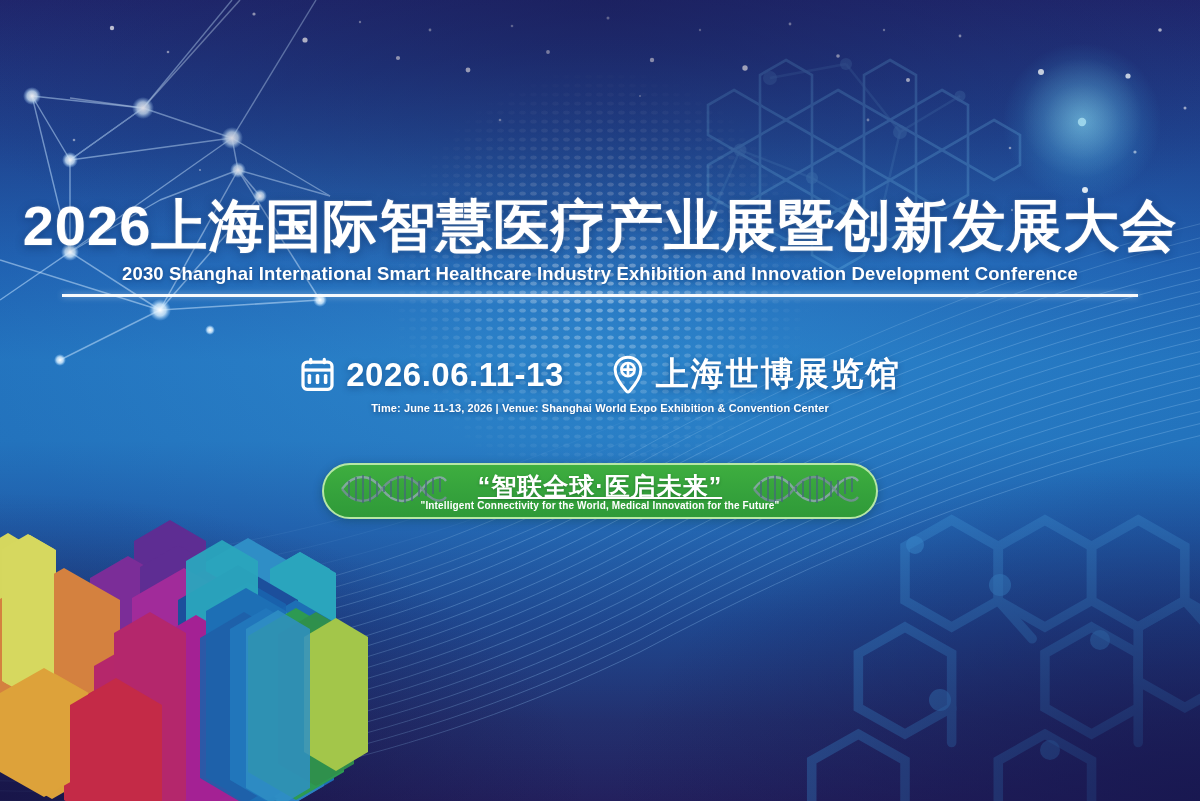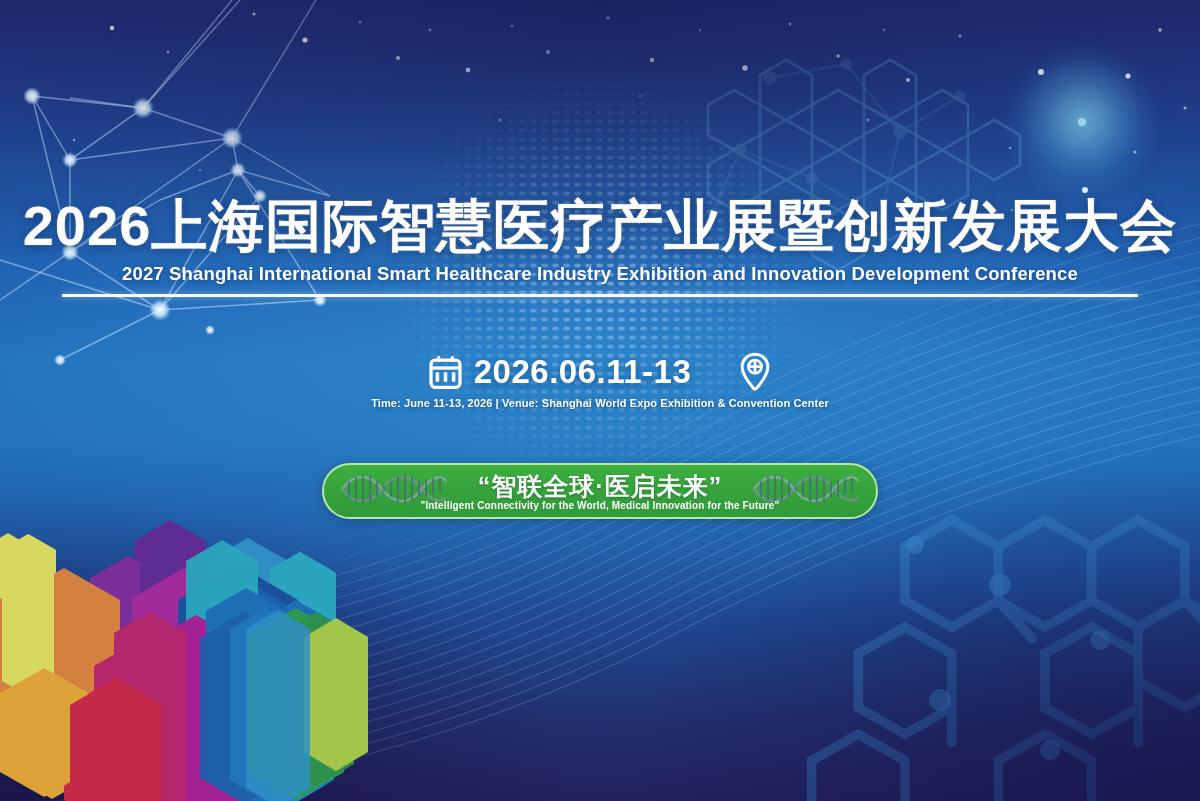--- a/index.html
+++ b/index.html
@@ -119,20 +119,21 @@
   }
   #slogan .dna{ position:absolute; top:50%; transform:translateY(-50%); opacity:.85; }
   #slogan .dna.left{ left:16px; }
   #slogan .dna.right{ right:16px; }
   #slogan-text{
     position:absolute; left:0; right:0; top:5px;
     text-align:center;
     font-size:25px; font-weight:700; color:#ffffff;
     letter-spacing:1px; white-space:nowrap;
     text-shadow:0 1px 3px rgba(0,50,20,.35);
+    text-decoration:underline;
   }
   #slogan-sub{
     position:absolute; left:0; right:0; bottom:6px;
     text-align:center;
     font-size:10px; font-weight:700; color:#ffffff;
     letter-spacing:.15px; white-space:nowrap;
   }
 </style>
 </head>
 <body>
@@ -525,21 +526,21 @@
 
       <path d="M28,534 L54,549 L54,681 L28,696 L2,681 L2,549 Z" fill="#d6d85f"></path>
 
       <path d="M44,668 L88,693 L88,772 L44,797 L0,772 L0,693 Z" fill="#dda23a"></path>
       <path d="M116,678 L162,705 L162,802 L116,829 L70,802 L70,705 Z" fill="#c42a47"></path>
     </g>
   </svg>
 
   <div id="title-block">
     <div id="main-title">2026上海国际智慧医疗产业展暨创新发展大会</div>
-    <div id="sub-title">2027 Shanghai International Smart Healthcare Industry Exhibition and Innovation Development Conference</div>
+    <div id="sub-title">2030 Shanghai International Smart Healthcare Industry Exhibition and Innovation Development Conference</div>
     <div id="title-rule"></div>
   </div>
 
   <div id="info-block">
     <div id="info-row">
 
       <div class="info-item">
         <span class="icon-box">
           <svg width="37" height="37" viewBox="0 0 24 24" fill="none">
             <path d="M7.6 2.2v2.1M16.4 2.2v2.1" stroke="#fff" stroke-width="2.1" stroke-linecap="round"></path>
@@ -554,20 +555,21 @@
       </div>
 
       <div class="info-item">
         <span class="icon-box">
           <svg width="36" height="40" viewBox="0 0 24 28" fill="none">
             <path d="M12 1.6c-5 0-9 3.9-9 8.8 0 6.3 7.4 14.3 8.2 15.2.4.5 1.2.5 1.6 0 .8-.9 8.2-8.9 8.2-15.2 0-4.9-4-8.8-9-8.8z" stroke="#fff" stroke-width="2.1"></path>
             <circle cx="12" cy="10.2" r="4.6" stroke="#fff" stroke-width="1.9"></circle>
             <path d="M12 7.1v6.2M8.9 10.2h6.2" stroke="#fff" stroke-width="1.9" stroke-linecap="round"></path>
           </svg>
         </span>
+        <span class="info-text cn">上海世博展览馆</span>
       </div>
 
     </div>
     <div id="info-sub">Time: June 11-13, 2026 | Venue: Shanghai World Expo Exhibition &amp; Convention Center</div>
   </div>
 
   <div id="slogan">
 
     <span class="dna left">
       <svg width="108" height="34" viewBox="0 0 108 34" fill="none">

